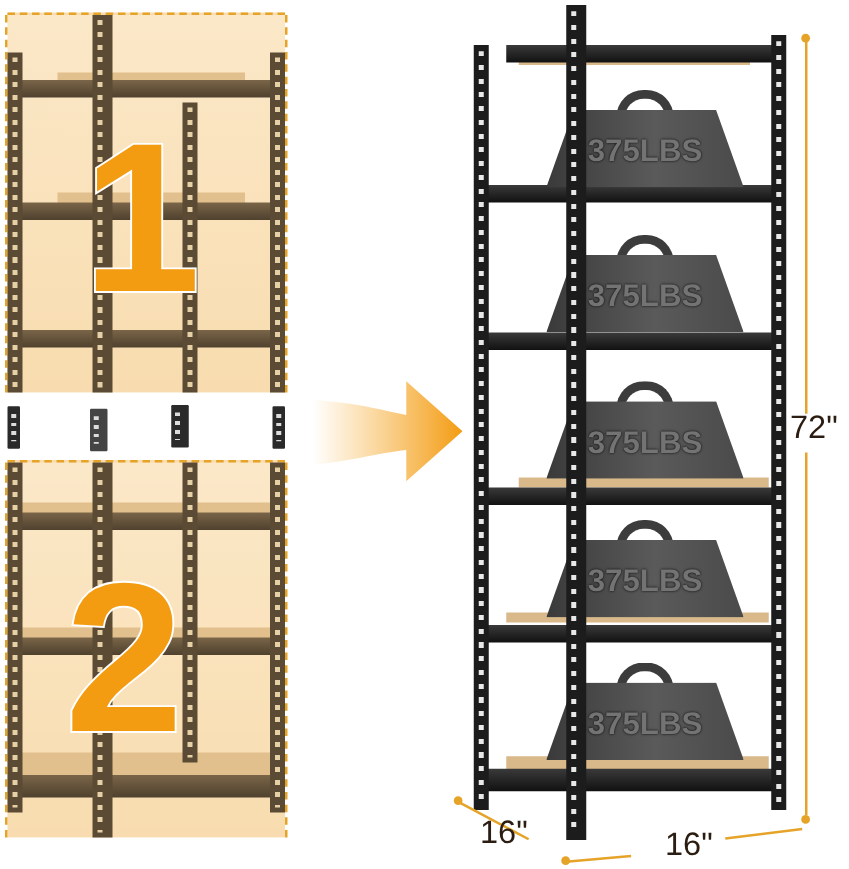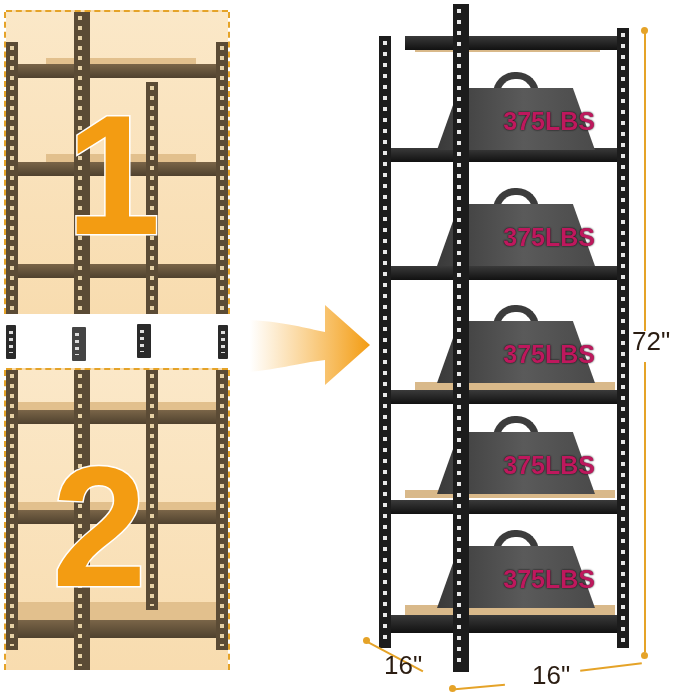--- a/index.html
+++ b/index.html
@@ -27,21 +27,21 @@
   .post{position:absolute;width:12px;background:#1c1c1c;}
   .post::after{content:"";position:absolute;left:4px;top:5px;bottom:5px;width:4px;
     background:repeating-linear-gradient(180deg,#e8e8e8 0 4px,transparent 4px 11px);}
   .beam{position:absolute;height:14px;background:linear-gradient(180deg,#3a3a3a,#111);}
   .board{position:absolute;height:8px;background:#d9b98a;}
   .weight{position:absolute;width:158px;height:78px;}
   .weight .body{position:absolute;left:0;right:0;bottom:0;height:62px;background:linear-gradient(90deg,#3a3a3a,#5a5a5a 55%,#4a4a4a);
     clip-path:polygon(14% 0,86% 0,100% 100%,0 100%);}
   .weight .handle{position:absolute;left:50%;top:0;width:46px;height:26px;margin-left:-23px;
     border:7px solid #3c3c3c;border-bottom:none;border-radius:22px 22px 0 0;box-sizing:border-box;}
-  .weight .label{position:absolute;left:0;right:0;bottom:14px;text-align:right;color:#be185d;font-weight:700;
+  .weight .label{position:absolute;left:0;right:0;bottom:14px;text-align:center;color:#737373;font-weight:700;
     font-size:25px;letter-spacing:0px;text-shadow:0 0 2px #000;}
   .dim-line{position:absolute;background:#e5a328;}
   .dim-dot{position:absolute;width:7px;height:7px;border-radius:50%;background:#e5a328;}
   .dim-text{position:absolute;color:#2b1d12;font-size:26px;font-family:"Liberation Sans",sans-serif;}
 </style>
 </head>
 <body>
 
 <div class="half top">
   <div class="dash-l"></div>

